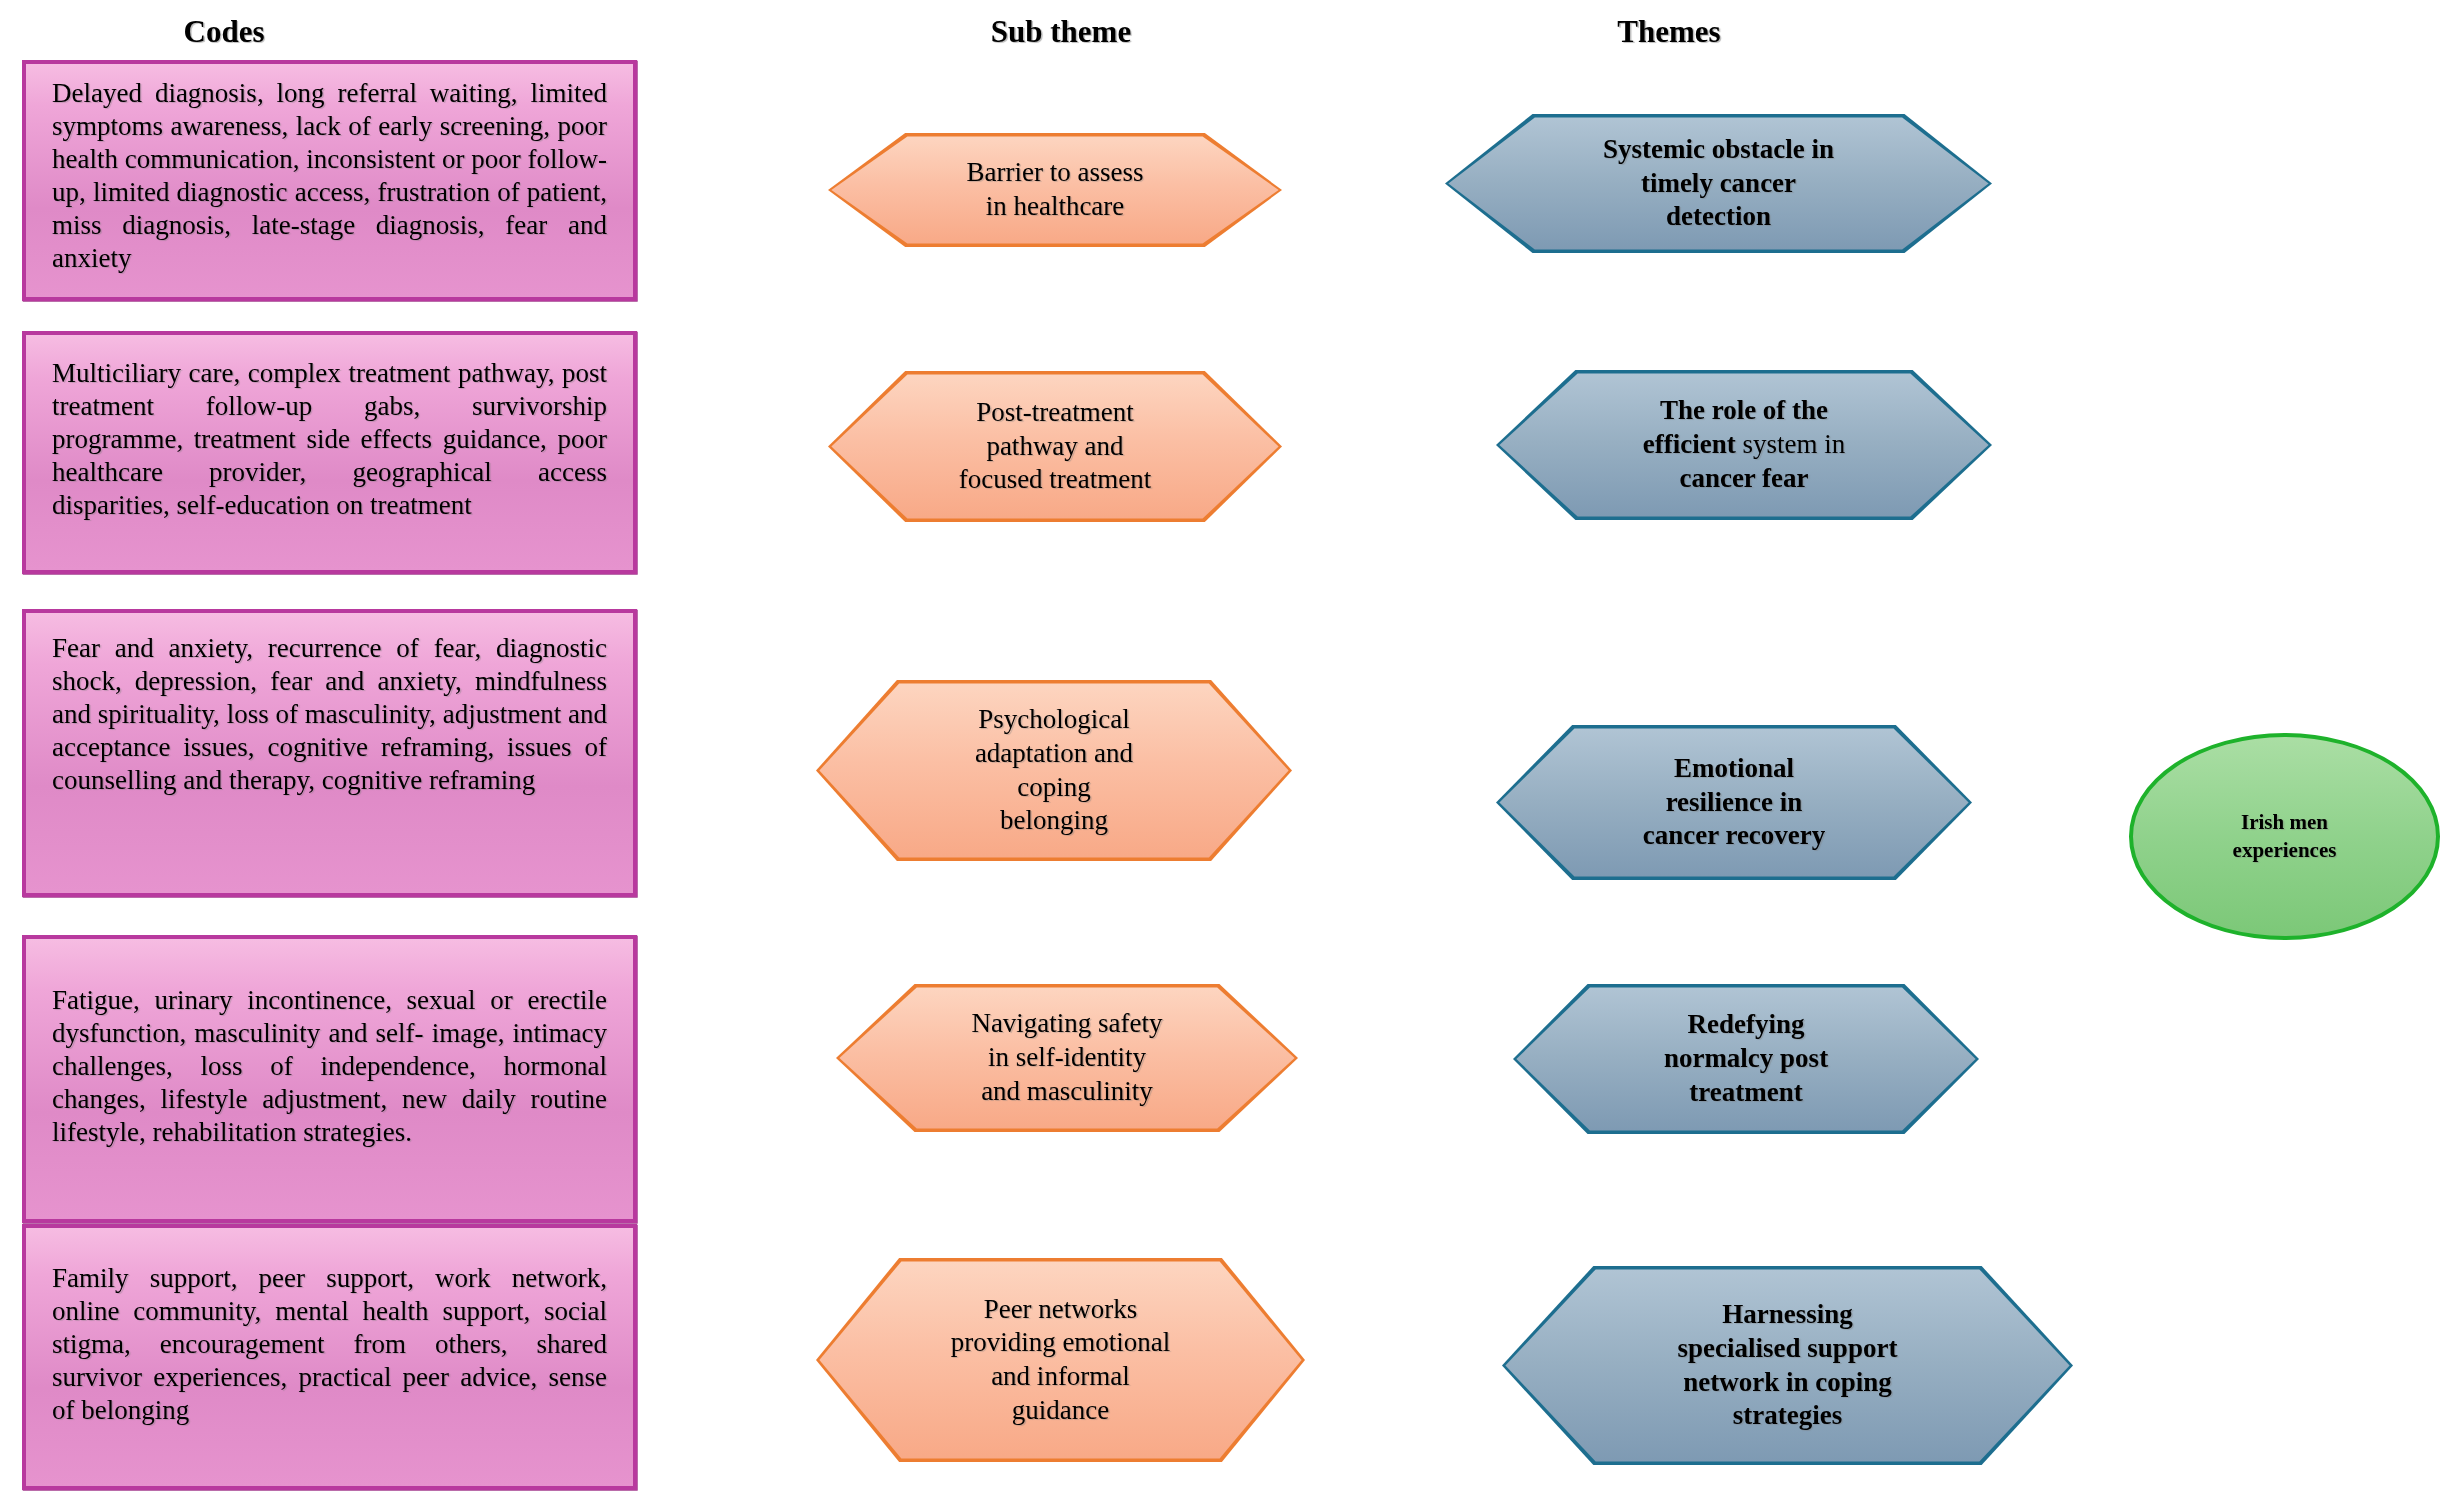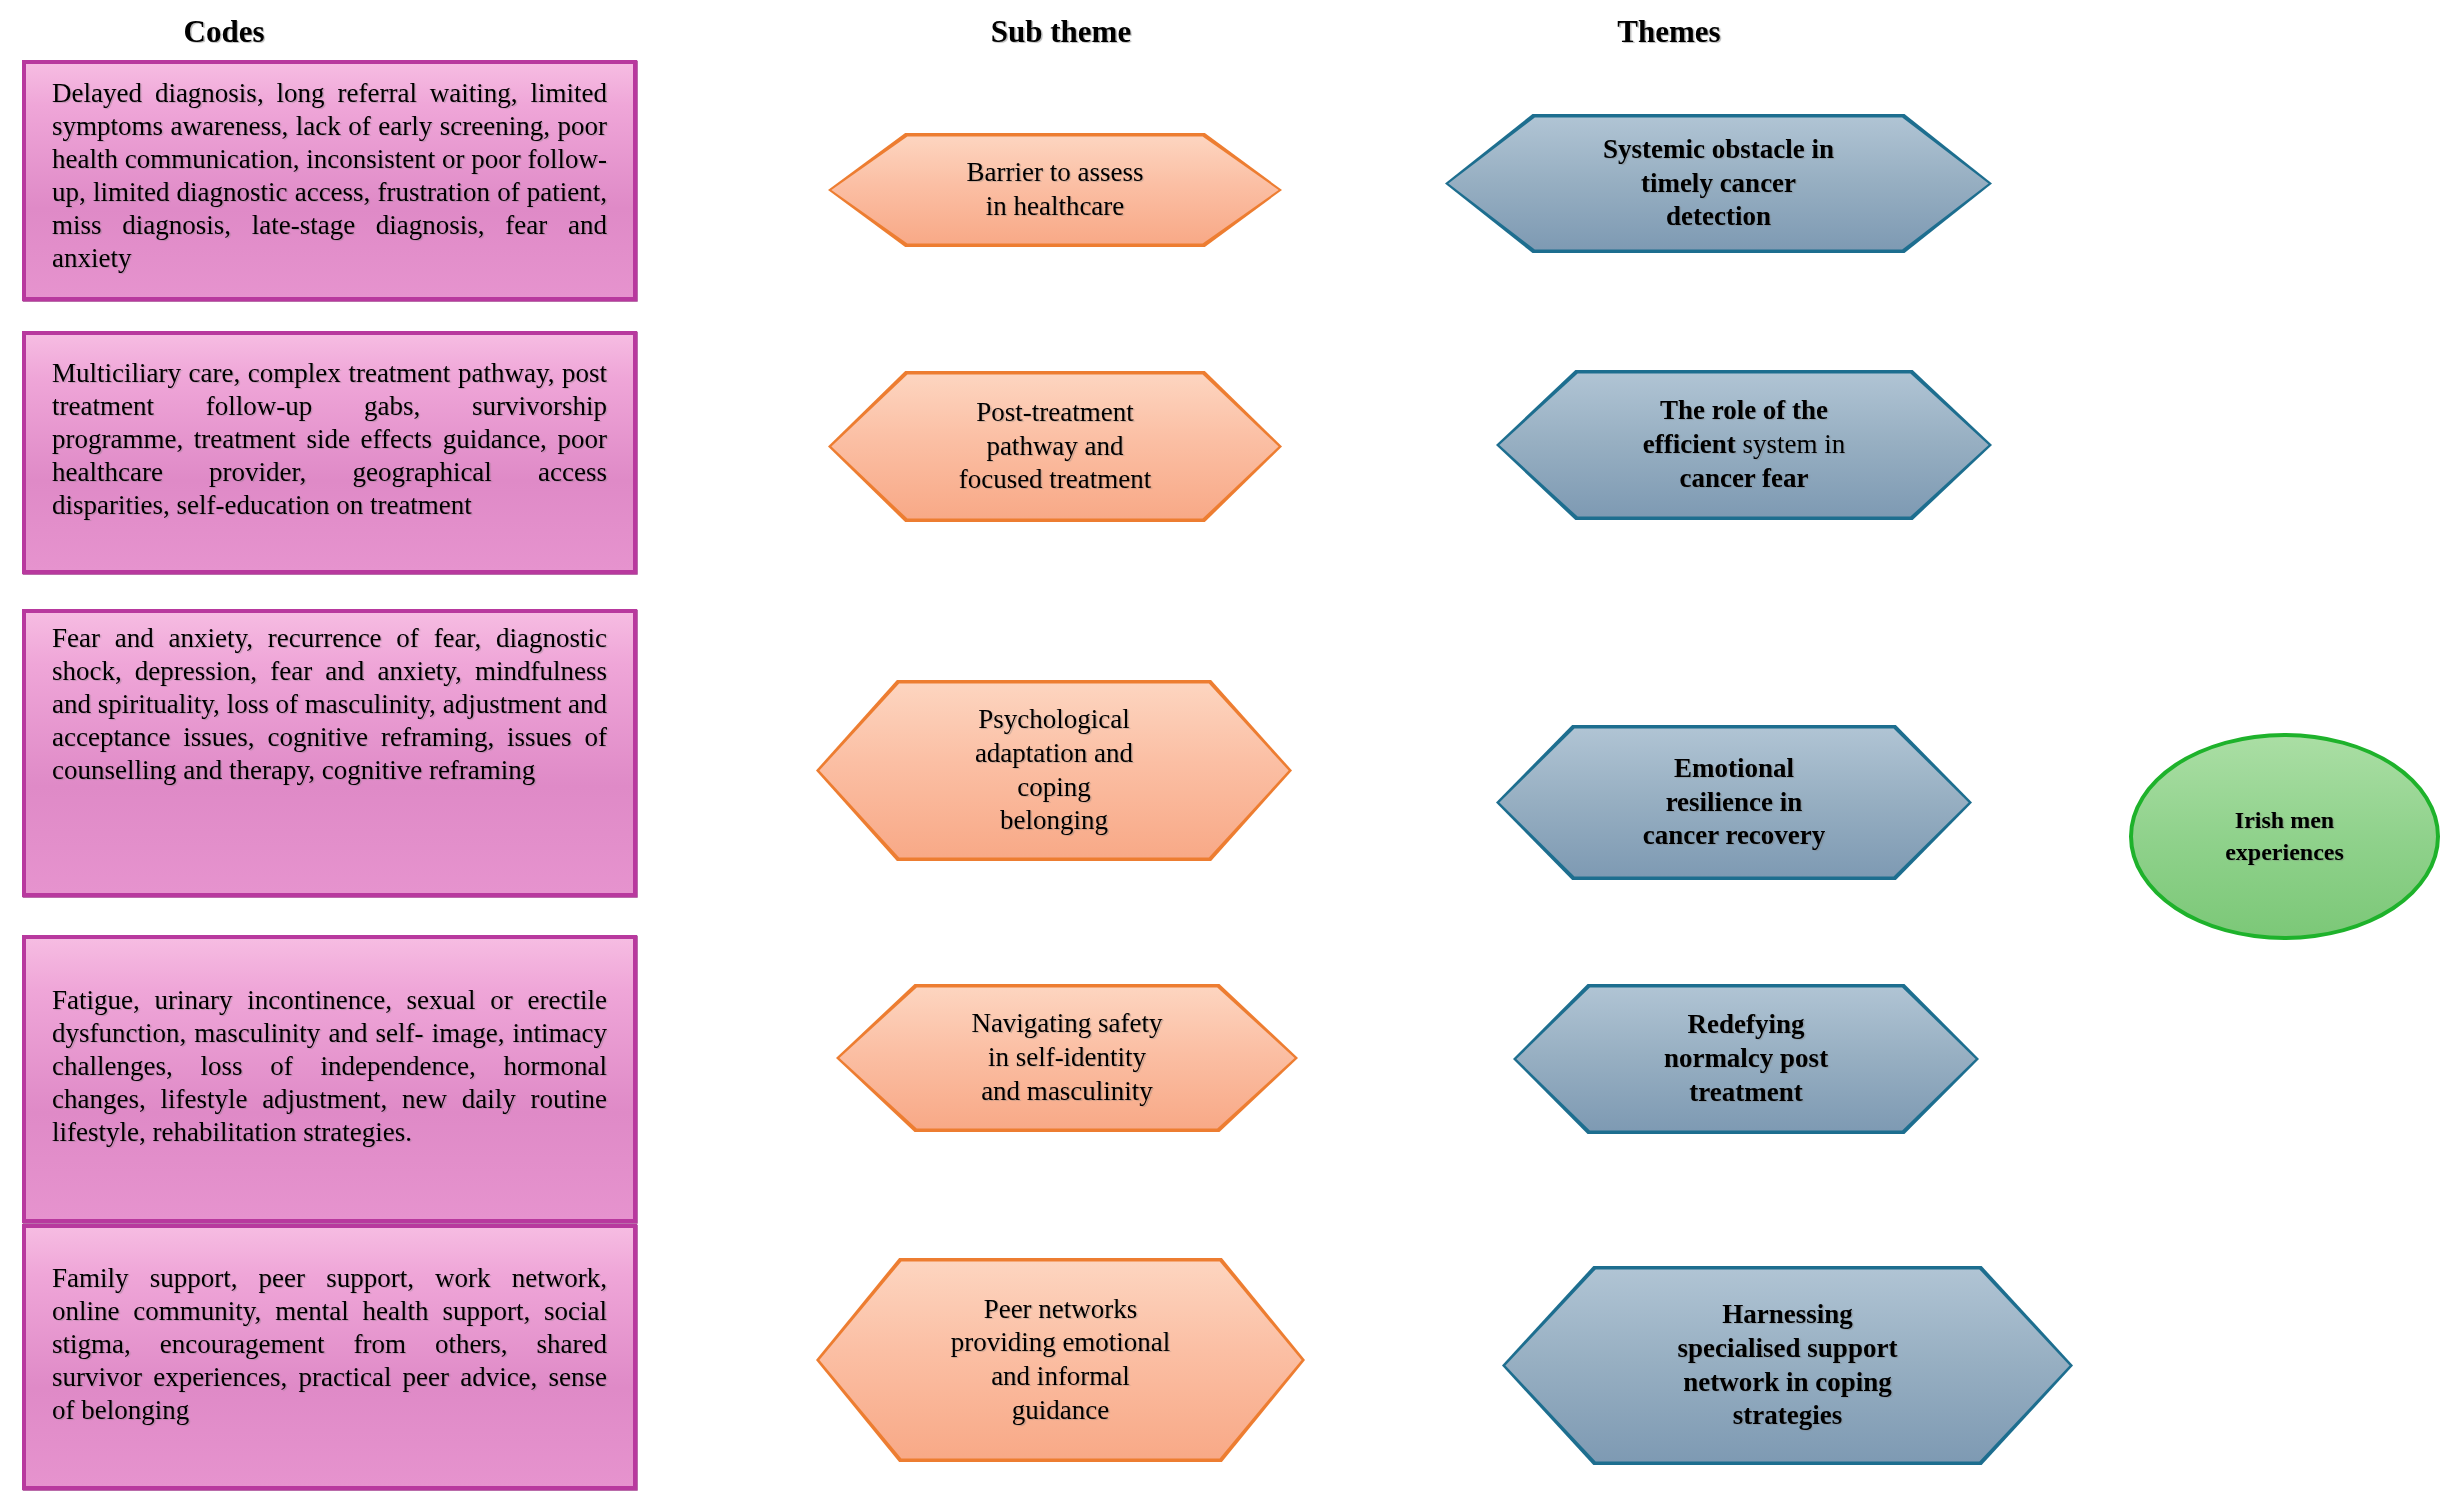--- a/index.html
+++ b/index.html
@@ -21,21 +21,21 @@
     border:4.1px solid #B8399E;
     background:linear-gradient(180deg,#F6BCE2 0%,#EFA6D8 18%,#DF8AC7 62%,#E693CE 100%);
     box-shadow:0.7px 0.7px 0 #9c2f86;
   }
   .codebox .codetext{
     padding:0 26px;font-size:27px;line-height:1.22;text-align:justify;
     text-shadow:1.4px 1.4px 0.7px rgba(120,120,120,.35);
   }
   .cb1{top:60px;height:241px;}  .cb1 .codetext{padding-top:13px;}
   .cb2{top:331px;height:243px;} .cb2 .codetext{padding-top:22px;}
-  .cb3{top:609px;height:288px;} .cb3 .codetext{padding-top:9px;}
+  .cb3{top:609px;height:288px;} .cb3 .codetext{padding-top:19px;}
   .cb4{top:935px;height:288px;} .cb4 .codetext{padding-top:45px;}
   .cb5{top:1224px;height:266px;} .cb5 .codetext{padding-top:34px;}
 
   
   .hex{position:absolute;}
   .hex .shape{position:absolute;inset:0;}
   .hex .fill{position:absolute;inset:3.4px;}
   .hex-o .shape{clip-path:polygon(0 50%,17% 0,83% 0,100% 50%,83% 100%,17% 100%);background:#ED7D31;}
   .hex-o .fill {clip-path:polygon(0 50%,17% 0,83% 0,100% 50%,83% 100%,17% 100%);
     background:linear-gradient(180deg,#FDD5C0 0%,#FBBFA4 45%,#F8A987 100%);}
@@ -61,21 +61,21 @@
   .t3{left:1496px;top:685px;width:476px;height:155px;margin-top:40px;}
   .t4{left:1513px;top:984px;width:466px;height:150px;}
   .t5{left:1502px;top:1266px;width:571px;height:199px;}
 
   
   .ellipse{
     position:absolute;left:2129px;top:733px;width:311px;height:207px;box-sizing:border-box;
     border:4.1px solid #1EB22B;border-radius:50%;
     background:linear-gradient(180deg,#AADEA4 0%,#90D28C 50%,#7CC878 100%);
     display:flex;flex-direction:column;align-items:center;justify-content:center;
-    font-size:24px;font-weight:bold;line-height:1.3;text-align:center;
+    font-size:21px;font-weight:bold;line-height:1.3;text-align:center;
     text-shadow:1.4px 1.4px 0.7px rgba(120,120,120,.35);
   }
 </style>
 </head>
 <body>
 
 <div class="col-header hdr-codes">Codes</div>
 <div class="col-header hdr-subtheme">Sub theme</div>
 <div class="col-header hdr-themes">Themes</div>
 

